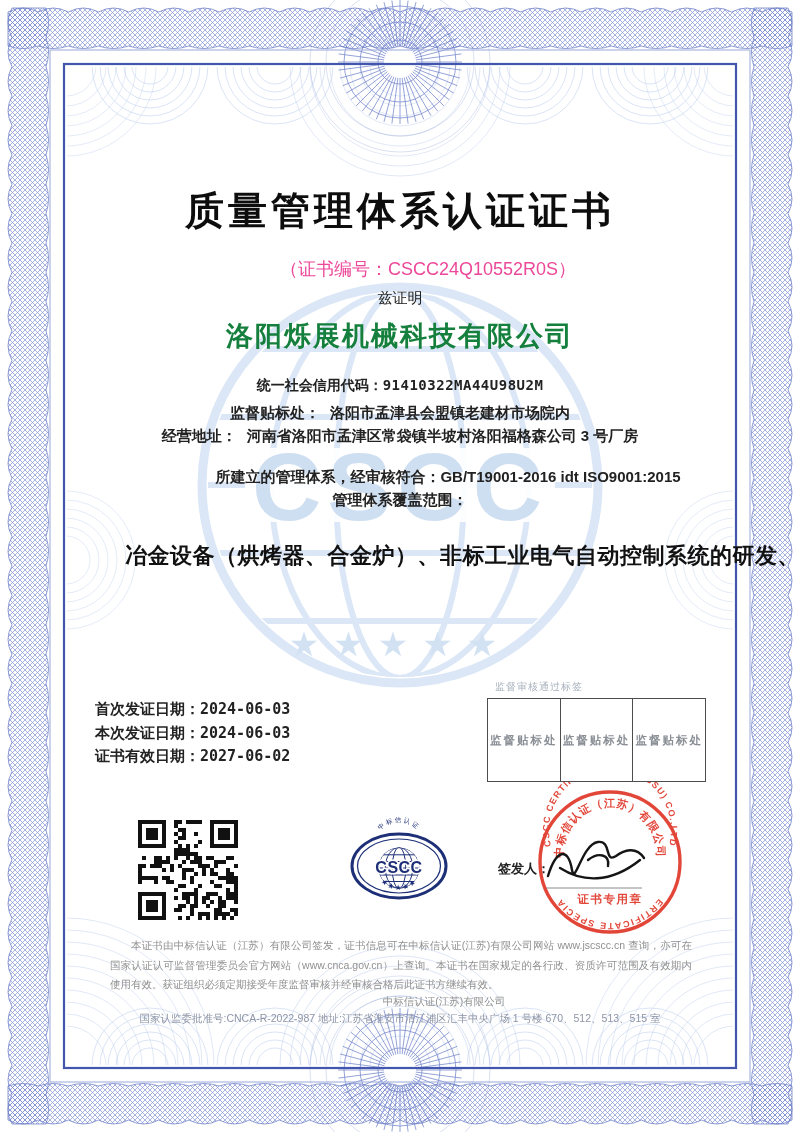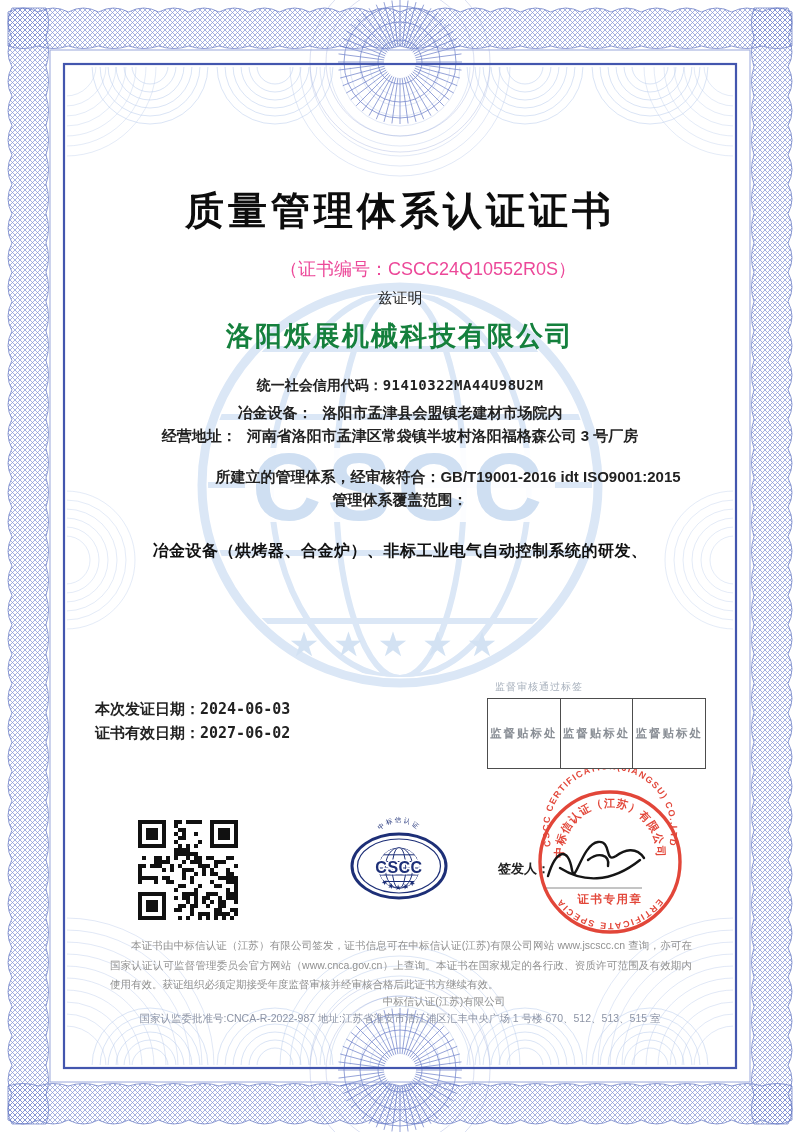--- a/index.html
+++ b/index.html
@@ -15,27 +15,27 @@
   .hereby{top:289px;font-size:15px;color:#222;}
   .company{top:318px;font-size:27px;font-weight:bold;letter-spacing:2px;color:#15803d;}
   .credit{top:377px;font-size:14px;font-weight:bold;color:#222;}
   .credit .mono{font-size:14px;letter-spacing:.5px;}
   .addr{font-size:15px;font-weight:bold;color:#222;}
   .addr1{top:404px;}
   .addr2{top:427px;}
   .addr .v{margin-left:10px;}
   .standard{top:468px;font-size:15px;font-weight:bold;color:#222;padding-left:48px;}
   .scopelbl{top:491px;font-size:15px;font-weight:bold;color:#222;}
-  .scope1{top:541px;font-size:16px;font-weight:bold;color:#111;letter-spacing:.5px;}
+  .scope1{top:541px;font-size:22px;font-weight:bold;color:#111;letter-spacing:.5px;text-align:right;}
   .scope2{top:588px;font-size:21px;font-weight:bold;color:#111;}
   .dates{left:95px;top:697px;font-size:15px;font-weight:bold;color:#222;}
   .dates .row{height:23.5px;line-height:23.5px;}
   .dates .mono{font-size:15px;}
   .sticker-caption{left:483px;top:680px;font-size:10px;color:#a7b0bc;letter-spacing:1px;margin-left:12px;}
-  .sticker-panel{left:487px;top:698px;width:219px;height:71px;display:flex;
+  .sticker-panel{left:487px;top:698px;width:219px;height:84px;display:flex;
                  border:1.5px solid #4d4d4d;box-sizing:border-box;background:#fff;}
   .sticker-cell{flex:1;display:flex;align-items:center;justify-content:center;
                 border-right:1px solid #4d4d4d;font-size:11.5px;font-weight:bold;
                 color:#8a8f96;letter-spacing:2px;}
   .sticker-cell:last-child{border-right:none;}
   .para{left:110px;top:936px;width:582px;font-size:10.5px;line-height:19.5px;
         color:#909090;text-align:justify;text-indent:2em;}
   .issuer-co{top:995px;font-size:10.5px;color:#909090;margin-left:44px;}
   .foot1{top:1012px;font-size:10.5px;color:#8d94a5;}
   .foot2{top:1030px;font-size:10.5px;color:#8d94a5;}
@@ -553,31 +553,34 @@
   <div class="abs ctr title serif">质量管理体系认证证书</div>
   <div class="abs ctr certno">（证书编号：CSCC24Q10552R0S）</div>
   <div class="abs ctr hereby">兹证明</div>
   <div class="abs ctr company">洛阳烁展机械科技有限公司</div>
 
   <div class="abs ctr credit">
     <span>统一社会信用代码：</span><span class="mono">91410322MA44U98U2M</span>
   </div>
 
   <div class="abs ctr addr addr1">
-    <span>冶金设备：</span><span class="v">洛阳市孟津县会盟镇老建材市场院内</span>
+    <span>监督贴标处：</span><span class="v">洛阳市孟津县会盟镇老建材市场院内</span>
   </div>
   <div class="abs ctr addr addr2">
     <span>经营地址：</span><span class="v">河南省洛阳市孟津区常袋镇半坡村洛阳福格森公司 3 号厂房</span>
   </div>
 
   <div class="abs ctr standard">所建立的管理体系，经审核符合：GB/T19001-2016 idt ISO9001:2015</div>
   <div class="abs ctr scopelbl">管理体系覆盖范围：</div>
   <div class="abs ctr scope1">冶金设备（烘烤器、合金炉）、非标工业电气自动控制系统的研发、</div>
 
   <div class="abs dates">
+    <div class="row">
+      <span>首次发证日期：</span><span class="mono">2024-06-03</span>
+    </div>
     <div class="row">
       <span>本次发证日期：</span><span class="mono">2024-06-03</span>
     </div>
     <div class="row">
       <span>证书有效日期：</span><span class="mono">2027-06-02</span>
     </div>
   </div>
 
   <div class="abs sticker-caption">监督审核通过标签</div>
   <div class="abs sticker-panel">

